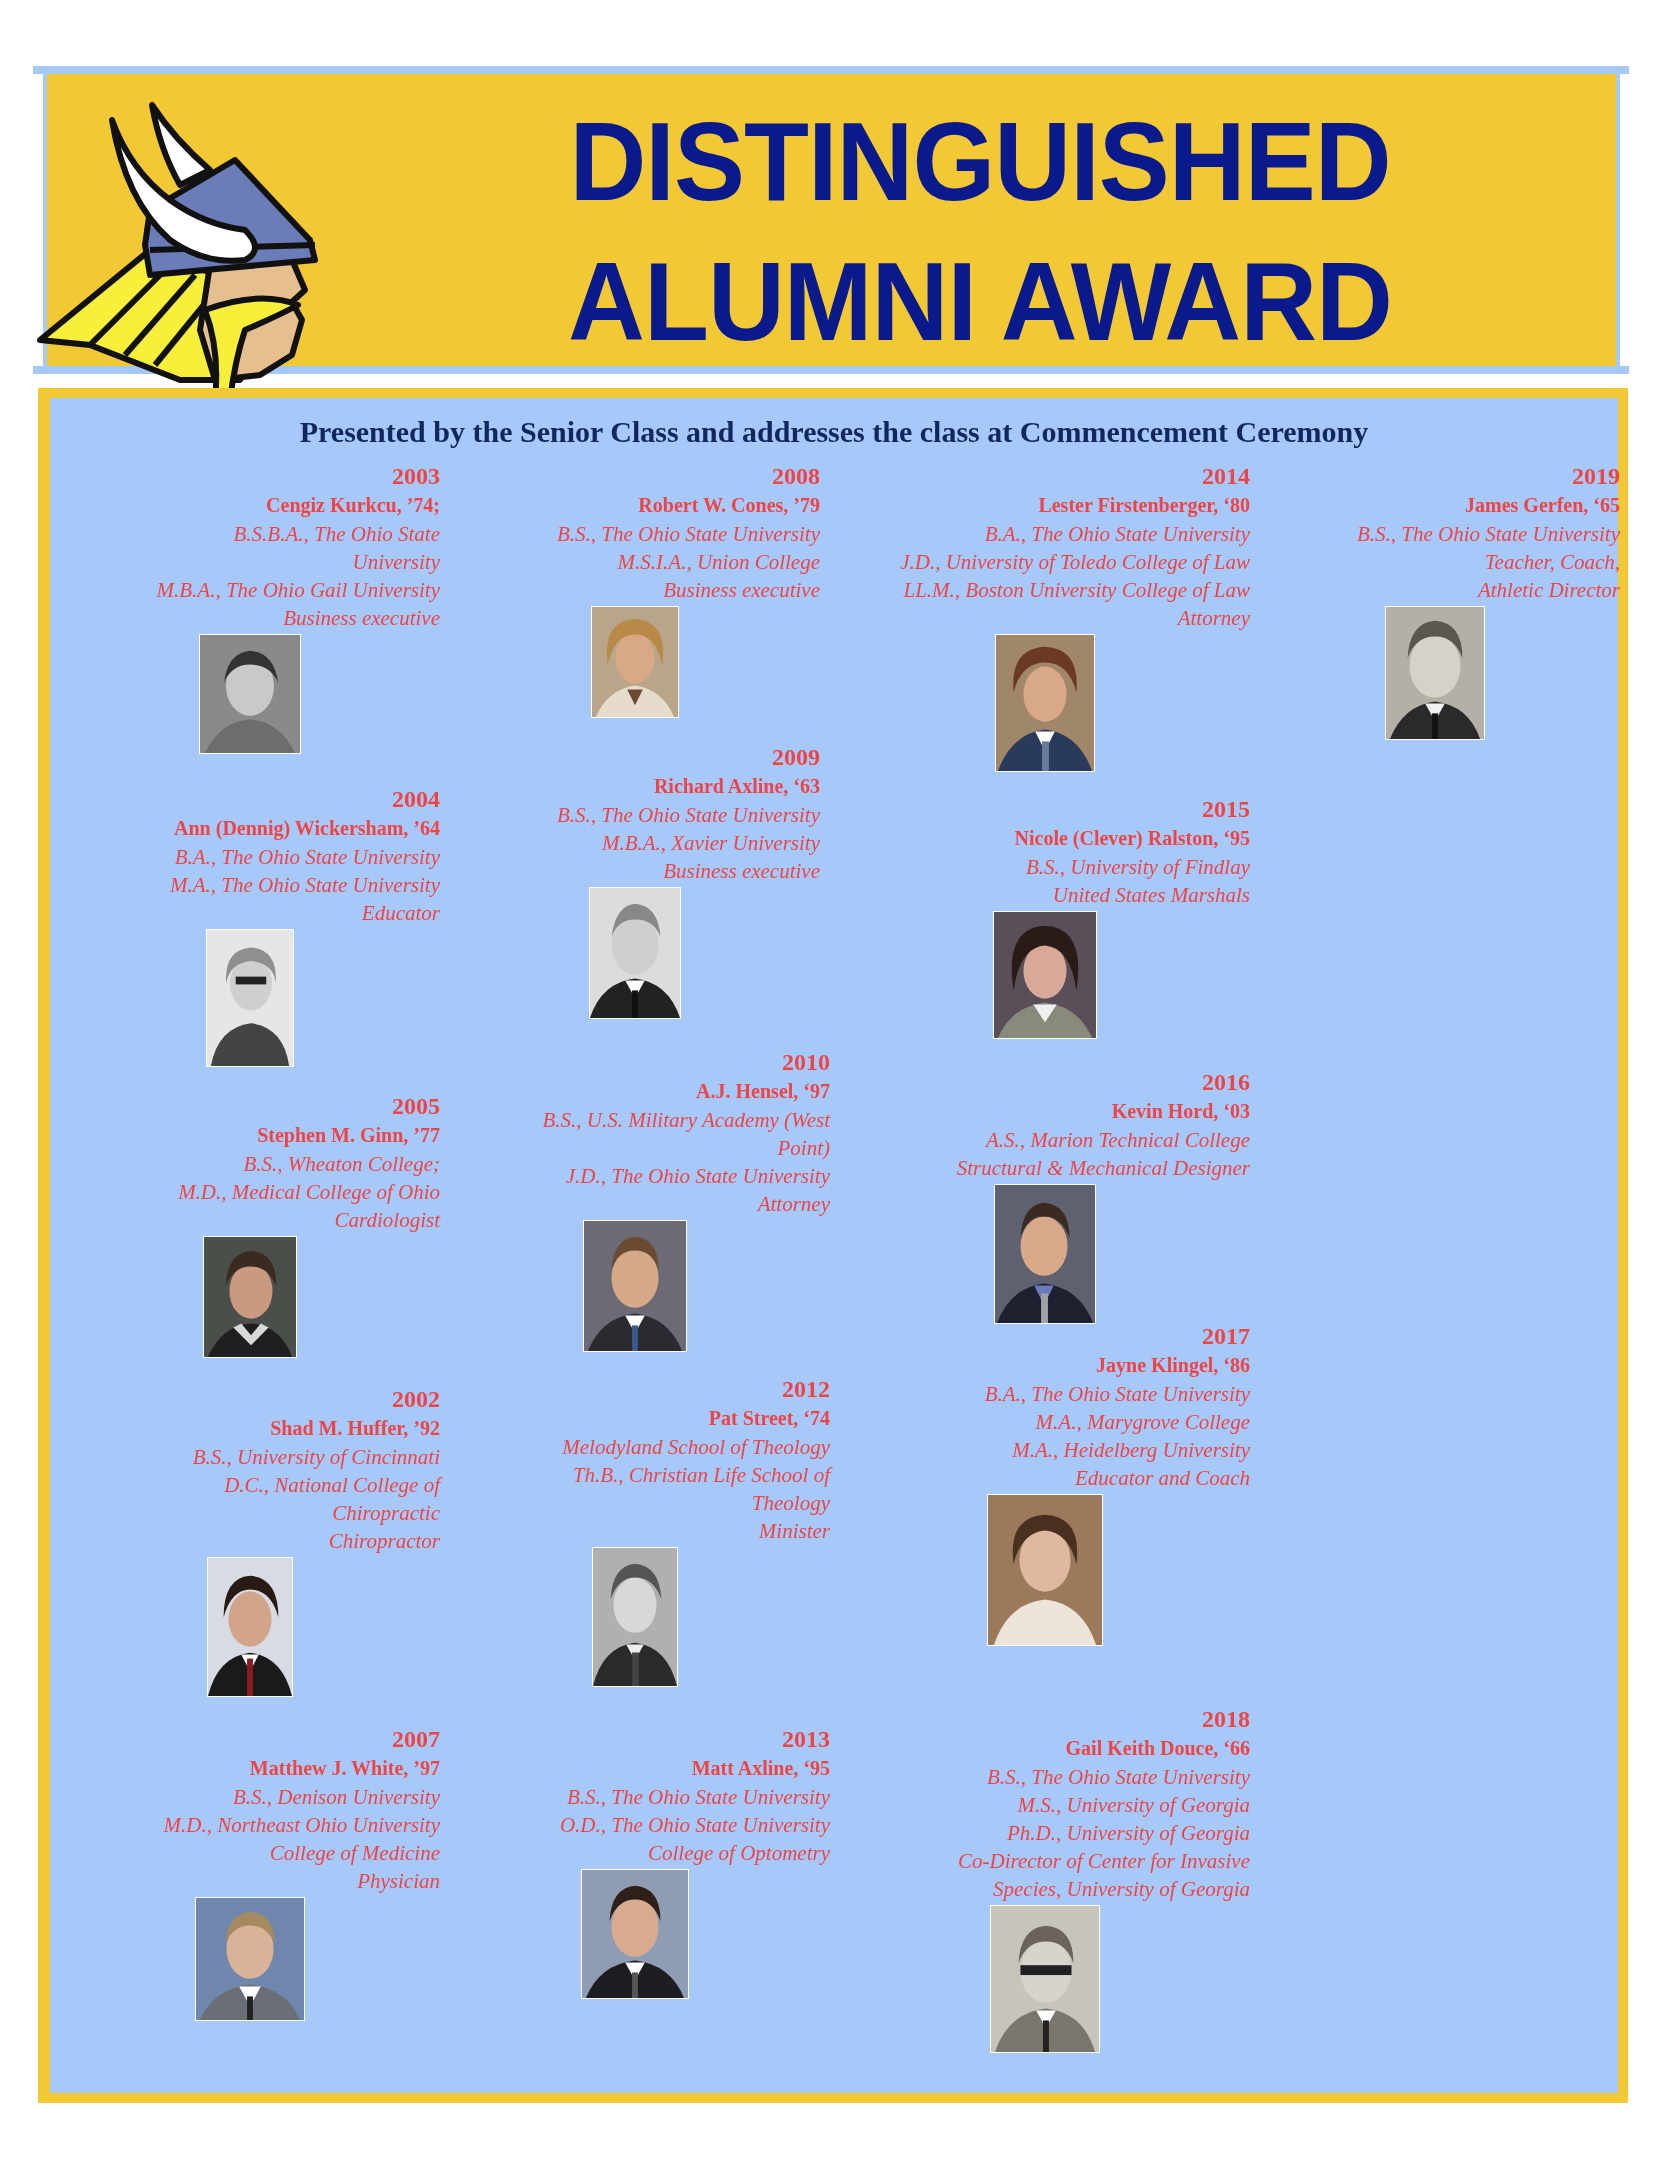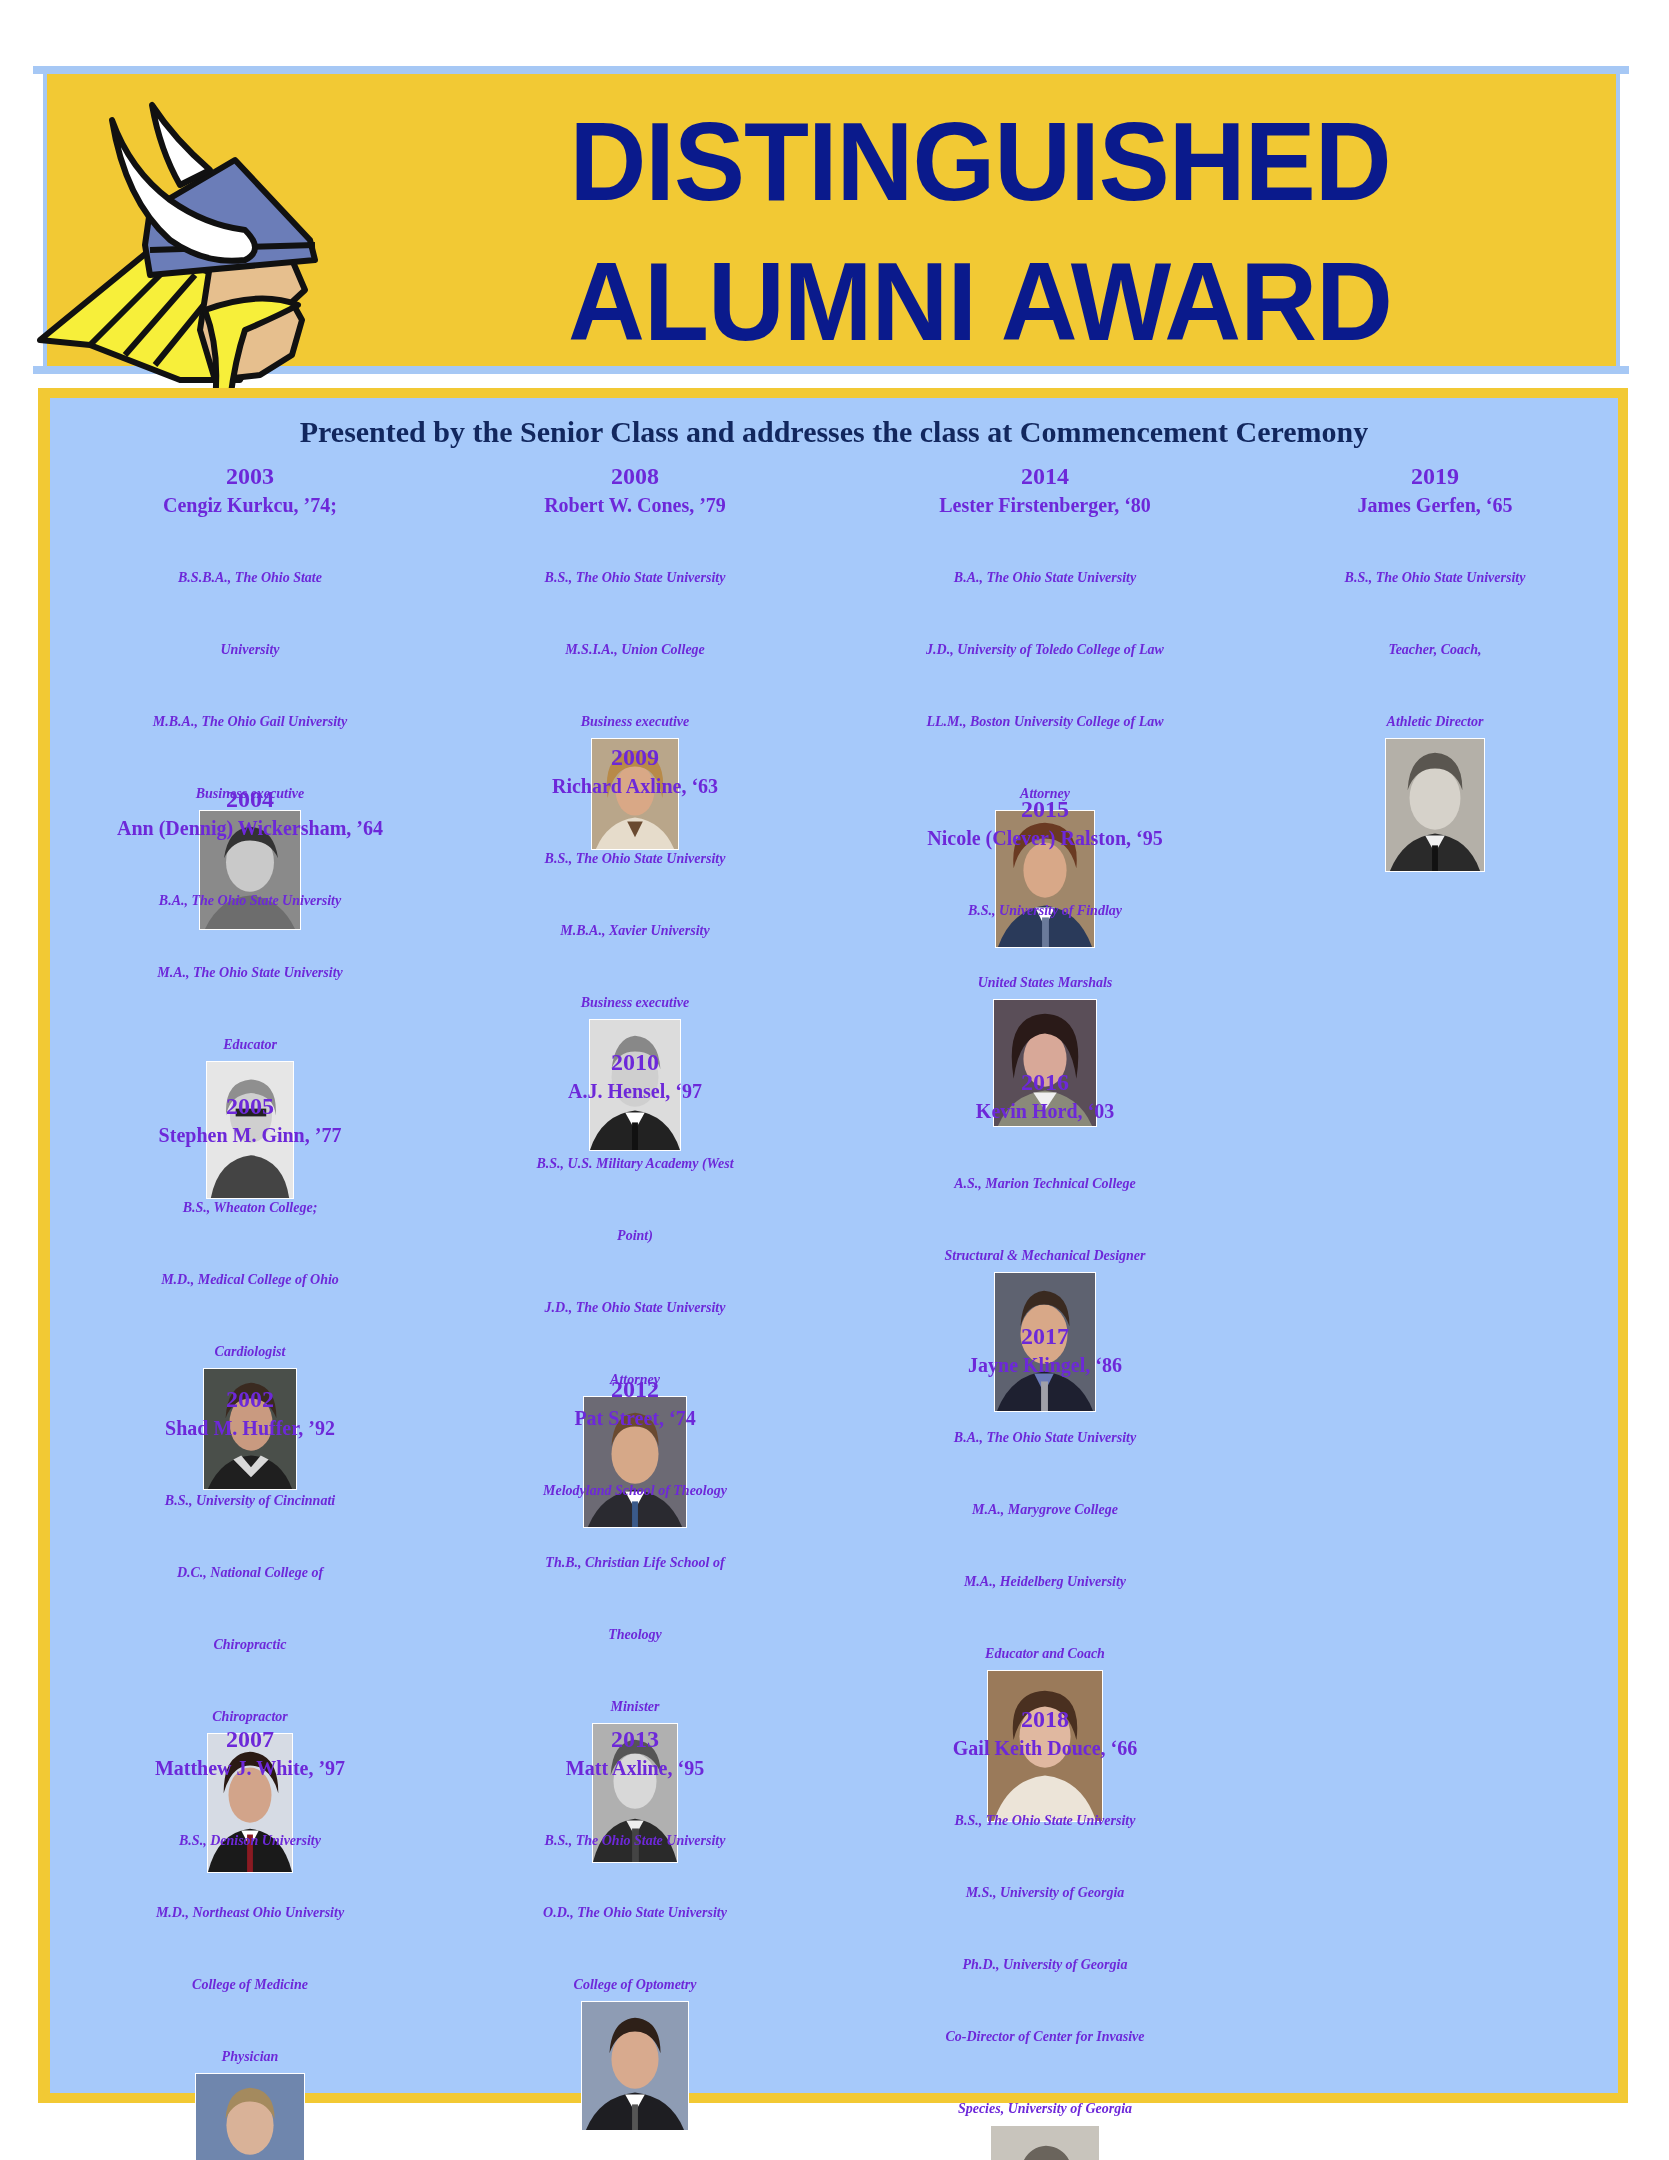--- a/index.html
+++ b/index.html
@@ -16,24 +16,24 @@
   .mascot { position: absolute; left: 30px; top: 80px; width: 310px; height: 320px; }
 
   
   .panel-outer { position: absolute; left: 38px; top: 388px; width: 1590px; height: 1715px; background: #f2c934; }
   .panel-inner { position: absolute; left: 50px; top: 398px; width: 1568px; height: 1695px; background: #a6c9fa; }
 
   .subtitle { position: absolute; left: 50px; top: 412px; width: 1568px; text-align: center;
               font-family: "Liberation Serif", serif; font-weight: bold;
               color: #12275e; font-size: 30px; line-height: 40px; }
 
-  .entry { position: absolute; text-align: center; color: #6d28d9; }
+  .entry { position: absolute; text-align: right; color: #ef4444; }
   .entry .year { font-weight: bold; font-size: 24px; line-height: 28px; }
   .entry .name { font-weight: bold; font-size: 20px; line-height: 30px; }
-  .entry .line { font-weight: bold; font-style: italic; font-size: 14px; line-height: 28px; margin-top: 44px; }
+  .entry .line { font-weight: normal; font-style: italic; font-size: 21px; line-height: 28px; }
   .photo { display: block; margin: 2px auto 0; border: 1px solid #ffffff; box-sizing: border-box; }
   .photo svg { display: block; width: 100%; height: 100%; }
 </style>
 </head>
 <body>
 
 <div class="banner-top-line"></div>
 <div class="banner"></div>
 <div class="banner-bottom-line"></div>
 

